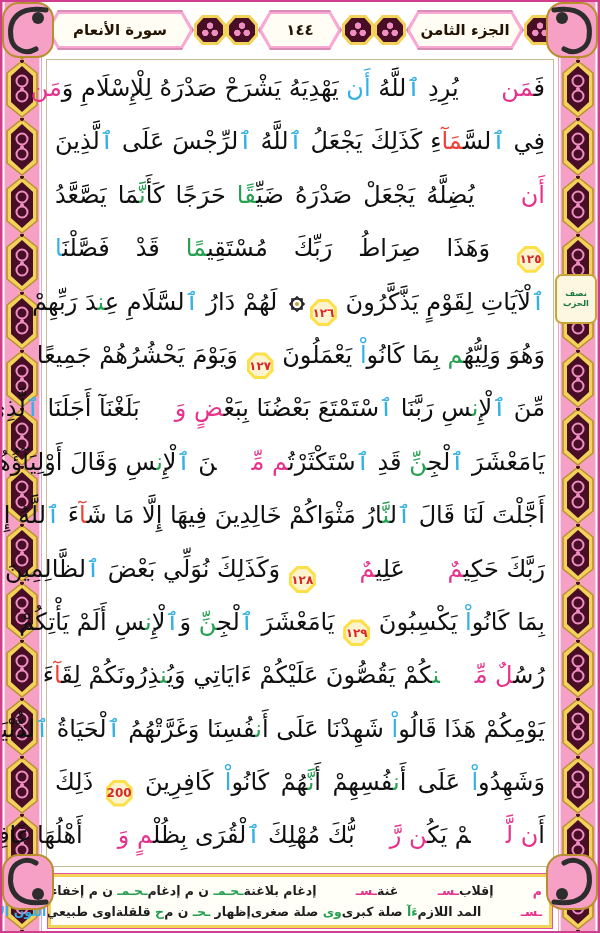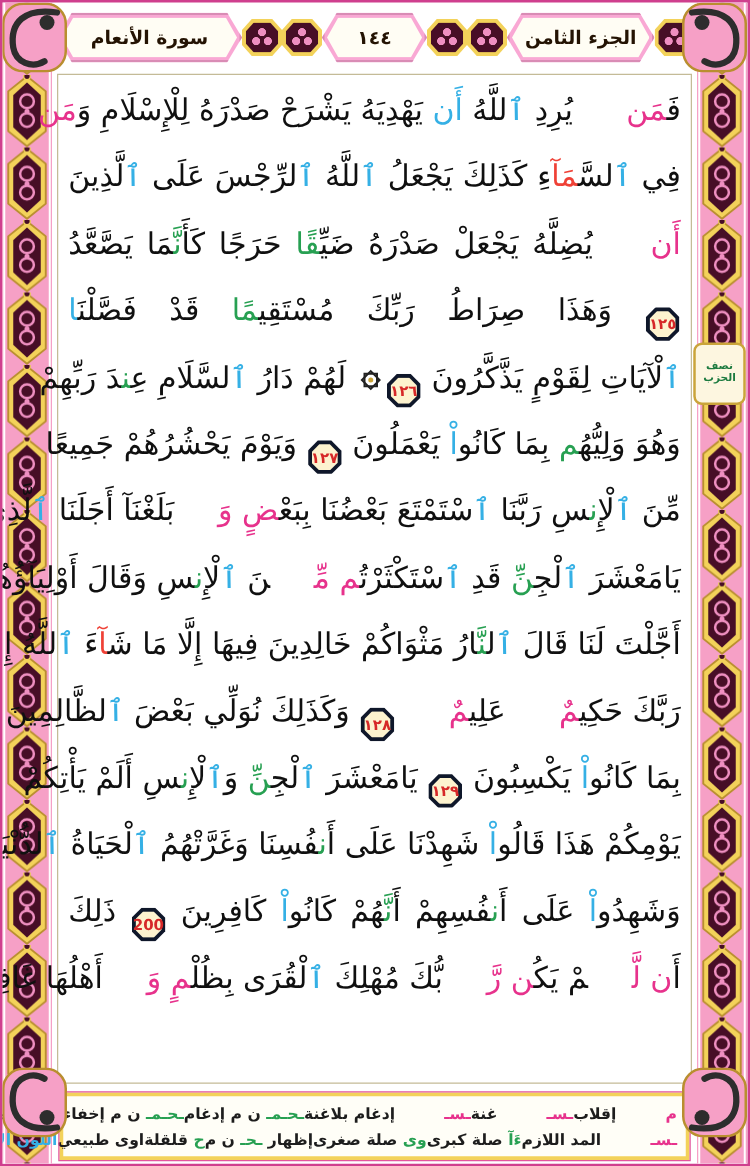--- a/index.html
+++ b/index.html
@@ -31,21 +31,21 @@
                   radial-gradient(circle at 32% 62%,#ef8fc1 0 3px,transparent 3.5px),
                   radial-gradient(circle at 68% 62%,#ef8fc1 0 3px,transparent 3.5px),#470e26;}
   
   .textframe{position:absolute;left:44px;right:44px;top:57px;height:808px;
              border:1.5px solid #c4bb97;box-sizing:border-box;background:#fff;padding:2px 8px 0 8px;}
   .qline{height:53.4px;line-height:53.4px;font-size:24px;color:#101010;direction:rtl;
          text-align:justify;text-align-last:justify;white-space:nowrap;}
   .c-m{color:#e7328c;margin-left:35px;} .c-g{color:#27a052;} .c-b{color:#35b0e5;} .c-r{color:#ef4136;}
   
   .aya{position:relative;display:inline-flex;width:27px;height:27px;margin:0 1px;
-       vertical-align:-7px;align-items:center;justify-content:center;background:#0f172a;
+       vertical-align:-7px;align-items:center;justify-content:center;background:#fde047;
        clip-path:polygon(30% 0,70% 0,100% 30%,100% 70%,70% 100%,30% 100%,0 70%,0 30%);}
   .aya i{position:absolute;inset:3px;background:#fdf3cf;font-style:normal;
        clip-path:polygon(30% 0,70% 0,100% 30%,100% 70%,70% 100%,30% 100%,0 70%,0 30%);}
   .aya b{position:relative;z-index:1;color:#d62828;font-size:12px;font-weight:bold;line-height:1;}
   .rub{display:inline-block;vertical-align:-4px;margin:0 2px;}
   
   .hizb{position:absolute;right:1px;top:272px;width:37px;height:50px;background:#fdf6e0;
         border:2px solid #caa43a;border-radius:7px;box-sizing:border-box;display:flex;
         align-items:center;justify-content:center;text-align:center;font-size:8.5px;
         font-weight:bold;color:#1c7a3f;line-height:1.15;z-index:4;padding:19px;}
@@ -169,20 +169,21 @@
         <div class="qline"><span>يَامَعْشَرَ </span><span class="c-b">ٱ</span><span>لْجِ</span><span class="c-g">نِّ</span><span> قَدِ </span><span class="c-b">ٱ</span><span>سْتَكْثَرْتُ</span><span class="c-m">م مِّ</span><span>نَ </span><span class="c-b">ٱ</span><span>لْإِ</span><span class="c-g">ن</span><span>سِ وَقَالَ أَوْلِيَآؤُهُم</span></div>
         <div class="qline"><span>أَجَّلْتَ لَنَا قَالَ </span><span class="c-b">ٱ</span><span>ل</span><span class="c-g">نَّ</span><span>ارُ مَثْوَاكُمْ خَالِدِينَ فِيهَا إِلَّا مَا شَ</span><span class="c-r">آ</span><span>ءَ </span><span class="c-b">ٱ</span><span>للَّهُ إِ</span><span class="c-g">نَّ</span></div>
         <div class="qline"><span>رَبَّكَ حَكِي</span><span class="c-m">مٌ</span><span> عَلِي</span><span class="c-m">مٌ</span><span> </span><span class="aya">
             <i></i>
             <b>١٢٨</b>
           </span><span> وَكَذَلِكَ نُوَلِّي بَعْضَ </span><span class="c-b">ٱ</span><span>لظَّالِمِينَ بَعْضًا</span></div>
         <div class="qline"><span>بِمَا كَانُو</span><span class="c-b">اْ</span><span> يَكْسِبُونَ </span><span class="aya">
             <i></i>
             <b>١٢٩</b>
           </span><span> يَامَعْشَرَ </span><span class="c-b">ٱ</span><span>لْجِ</span><span class="c-g">نِّ</span><span> وَ</span><span class="c-b">ٱ</span><span>لْإِ</span><span class="c-g">ن</span><span>سِ أَلَمْ يَأْتِكُمْ</span></div>
+        <div class="qline"><span>رُسُ</span><span class="c-m">لٌ مِّ</span><span class="c-g">ن</span><span>كُمْ يَقُصُّونَ عَلَيْكُمْ ءَايَاتِي وَيُ</span><span class="c-g">ن</span><span>ذِرُونَكُمْ لِقَ</span><span class="c-r">آ</span><span>ءَ</span></div>
         <div class="qline"><span>يَوْمِكُمْ هَذَا قَالُو</span><span class="c-b">اْ</span><span> شَهِدْنَا عَلَى أَ</span><span class="c-g">ن</span><span>فُسِنَا وَغَرَّتْهُمُ </span><span class="c-b">ٱ</span><span>لْحَيَاةُ </span><span class="c-b">ٱ</span><span>لدُّنْيَا</span></div>
         <div class="qline"><span>وَشَهِدُو</span><span class="c-b">اْ</span><span> عَلَى أَ</span><span class="c-g">ن</span><span>فُسِهِمْ أَ</span><span class="c-g">نَّ</span><span>هُمْ كَانُو</span><span class="c-b">اْ</span><span> كَافِرِينَ </span><span class="aya">
             <i></i>
             <b>200</b>
           </span><span> ذَلِكَ</span></div>
         <div class="qline"><span>أَ</span><span class="c-m">ن لَّ</span><span>مْ يَكُ</span><span class="c-m">ن رَّ</span><span>بُّكَ مُهْلِكَ </span><span class="c-b">ٱ</span><span>لْقُرَى بِظُلْ</span><span class="c-m">مٍ وَ</span><span>أَهْلُهَا غَافِلُونَ </span><span class="aya">
             <i></i>
             <b>١٣١</b>
           </span></div>
       </div>

